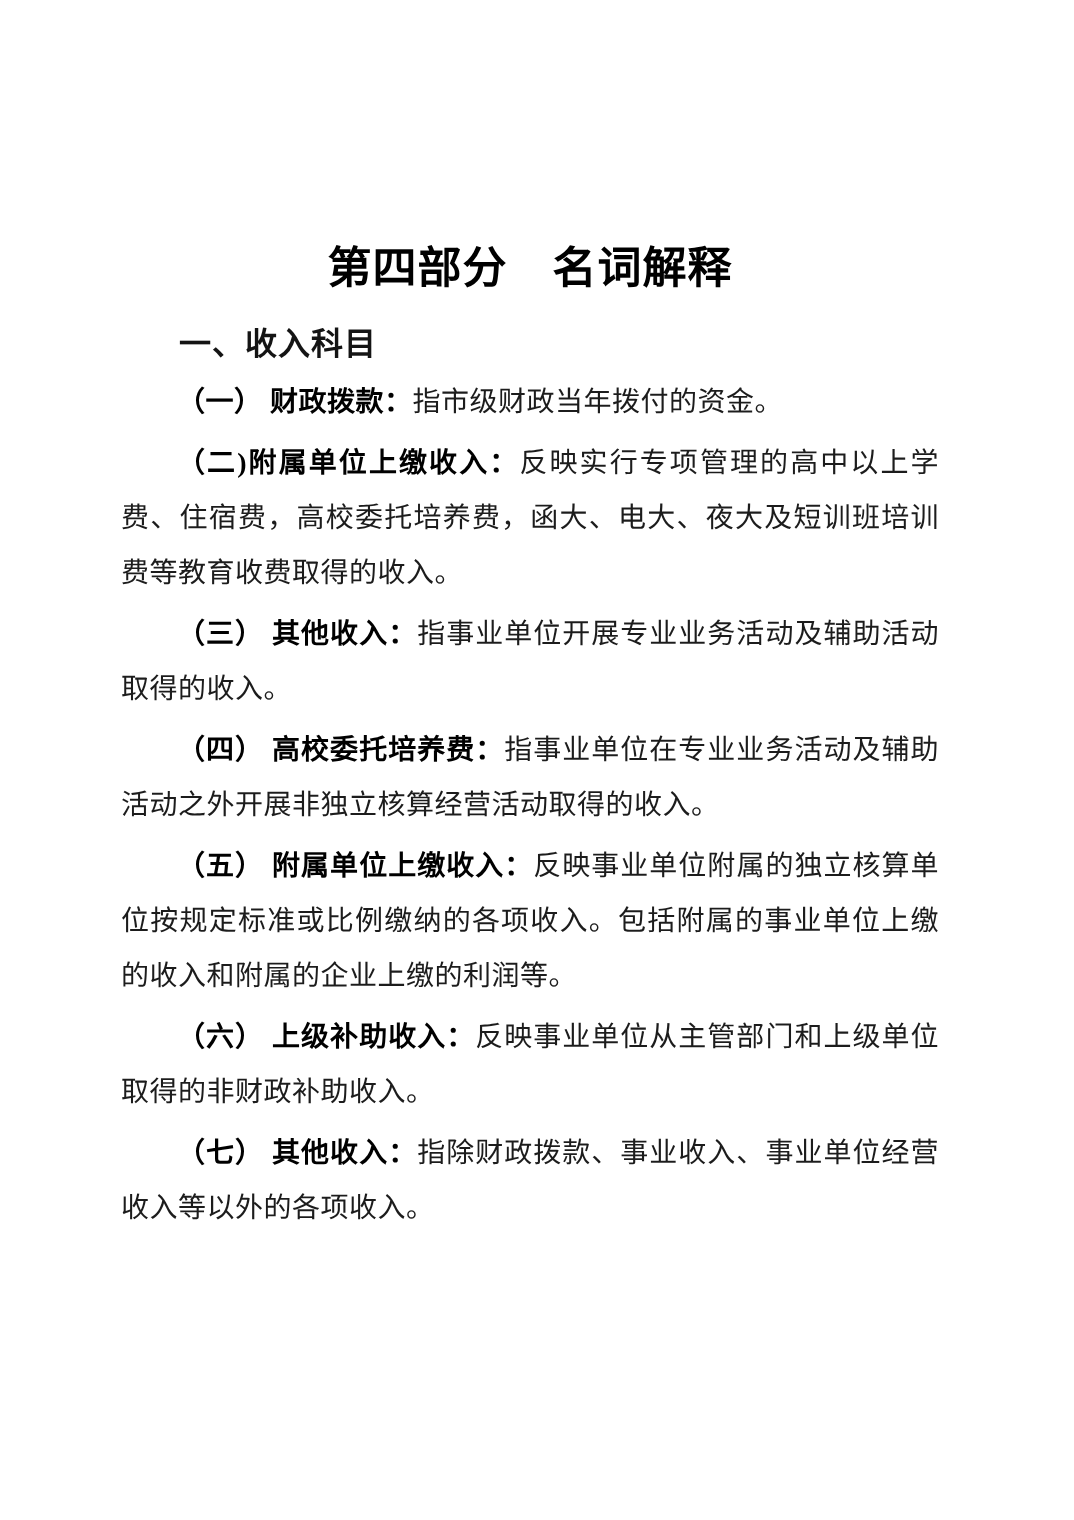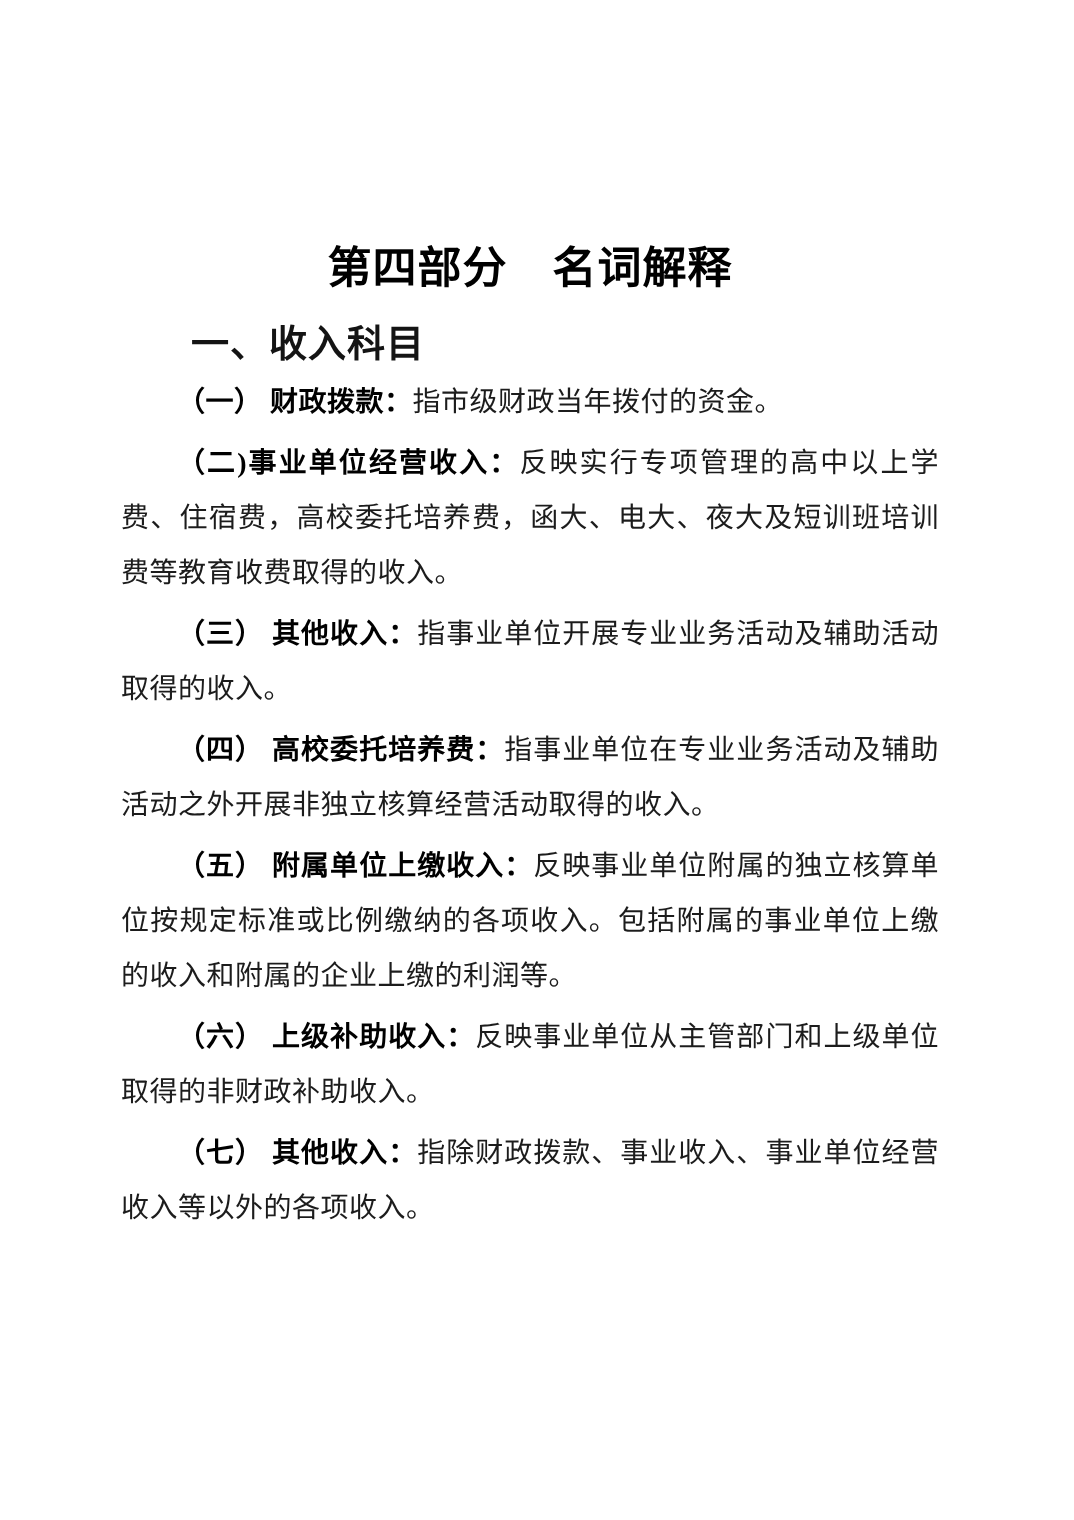--- a/index.html
+++ b/index.html
@@ -24,21 +24,21 @@
     line-height: 58px;
     text-align: center;
     color: #000000;
     margin: 0 0 22px 0;
     letter-spacing: 1px;
     white-space: pre;
   }
   .section-heading {
     font-family: "Liberation Sans", sans-serif;
     font-weight: 700;
-    font-size: 38px;
+    font-size: 32px;
     line-height: 48px;
     color: #141414;
     margin: 0;
     text-indent: 2em;
     letter-spacing: 1px;
   }
   .def-paragraph {
     font-family: "Liberation Serif", serif;
     font-weight: 400;
     font-size: 28px;
@@ -58,21 +58,21 @@
 <body>
 
 <div class="page">
 
   <h1 class="doc-title">第四部分　名词解释</h1>
 
   <h2 class="section-heading">一、收入科目</h2>
 
   <p class="def-paragraph"><span class="term-label">（一） 财政拨款：</span><span>指市级财政当年拨付的资金。</span></p>
 
-  <p class="def-paragraph"><span class="term-label">（二)事业单位经营收入：</span><span>反映实行专项管理的高中以上学费、住宿费，高校委托培养费，函大、电大、夜大及短训班培训费等教育收费取得的收入。</span></p>
+  <p class="def-paragraph"><span class="term-label">（二)附属单位上缴收入：</span><span>反映实行专项管理的高中以上学费、住宿费，高校委托培养费，函大、电大、夜大及短训班培训费等教育收费取得的收入。</span></p>
 
   <p class="def-paragraph"><span class="term-label">（三） 其他收入：</span><span>指事业单位开展专业业务活动及辅助活动取得的收入。</span></p>
 
   <p class="def-paragraph"><span class="term-label">（四） 高校委托培养费：</span><span>指事业单位在专业业务活动及辅助活动之外开展非独立核算经营活动取得的收入。</span></p>
 
   <p class="def-paragraph"><span class="term-label">（五） 附属单位上缴收入：</span><span>反映事业单位附属的独立核算单位按规定标准或比例缴纳的各项收入。包括附属的事业单位上缴的收入和附属的企业上缴的利润等。</span></p>
 
   <p class="def-paragraph"><span class="term-label">（六） 上级补助收入：</span><span>反映事业单位从主管部门和上级单位取得的非财政补助收入。</span></p>
 
   <p class="def-paragraph"><span class="term-label">（七） 其他收入：</span><span>指除财政拨款、事业收入、事业单位经营收入等以外的各项收入。</span></p>

